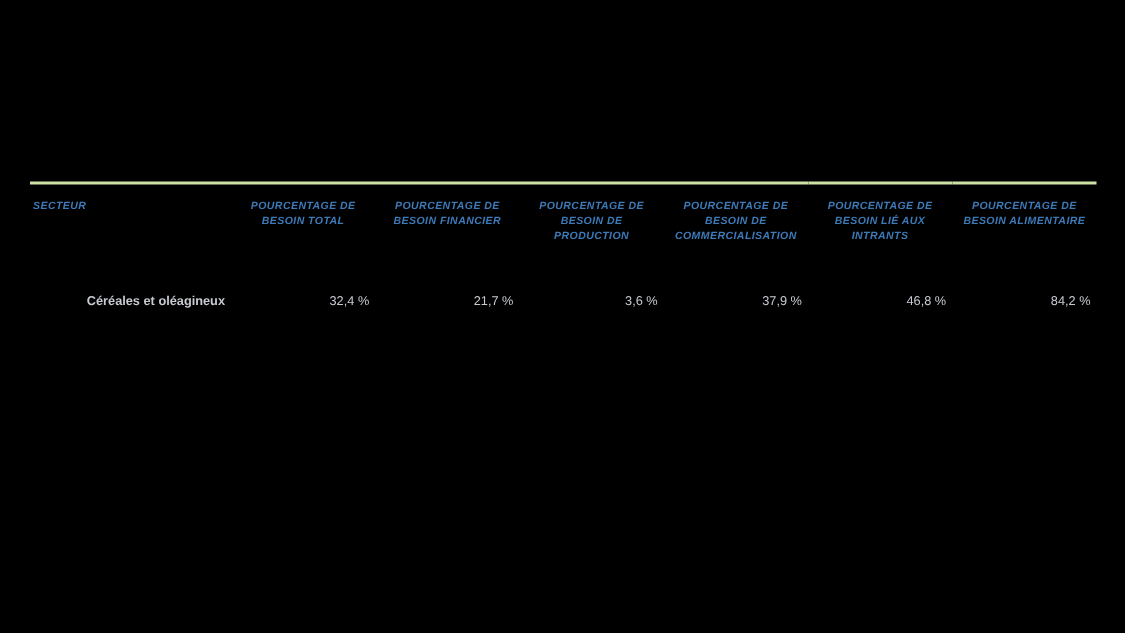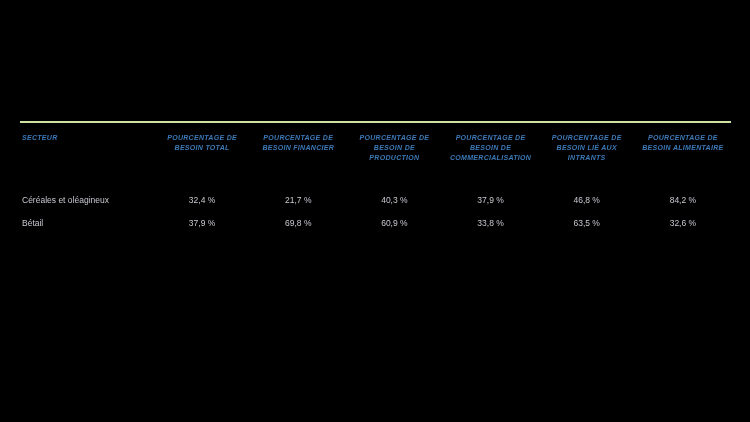--- a/index.html
+++ b/index.html
@@ -35,26 +35,27 @@
   .needs-table th.col-sector{
     text-align:left;
     padding-left:2px;
     width:128px;
   }
   .needs-table td{
     color:#c7cad0;
     font-size:8.5px;
     line-height:11px;
     padding:6px 4px;
-    text-align:center;
+    text-align:right;
     vertical-align:middle;
   }
   .needs-table td.row-label{
-    text-align:left;
+    text-align:right;
     padding-left:2px;
+    font-weight:bold;
   }
 </style>
 </head>
 <body>
 
 <div class="stage">
   <table class="needs-table">
     <thead>
       <tr>
         <th class="col-sector">SECTEUR</th>
@@ -64,29 +65,20 @@
         <th>POURCENTAGE DE BESOIN DE COMMERCIALISATION</th>
         <th>POURCENTAGE DE BESOIN LIÉ AUX INTRANTS</th>
         <th>POURCENTAGE DE BESOIN ALIMENTAIRE</th>
       </tr>
     </thead>
     <tbody>
       <tr>
         <td class="row-label">Céréales et oléagineux</td>
         <td>32,4 %</td>
         <td>21,7 %</td>
-        <td>40,3 %</td>
+        <td>3,6 %</td>
         <td>37,9 %</td>
         <td>46,8 %</td>
         <td>84,2 %</td>
-      </tr>
-      <tr>
-        <td class="row-label">Bétail</td>
-        <td>37,9 %</td>
-        <td>69,8 %</td>
-        <td>60,9 %</td>
-        <td>33,8 %</td>
-        <td>63,5 %</td>
-        <td>32,6 %</td>
       </tr>
     </tbody>
   </table>
 </div>
 
 </body></html>

